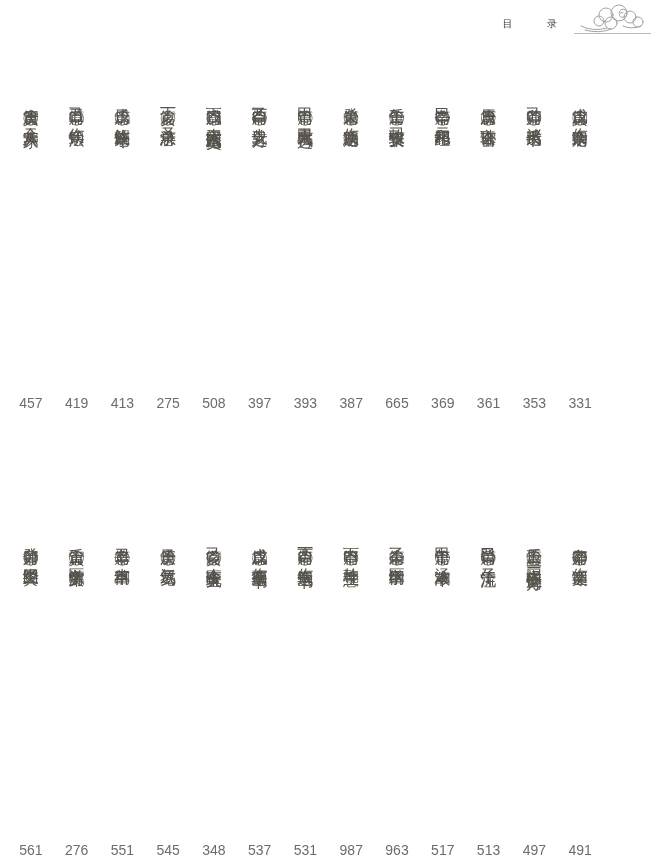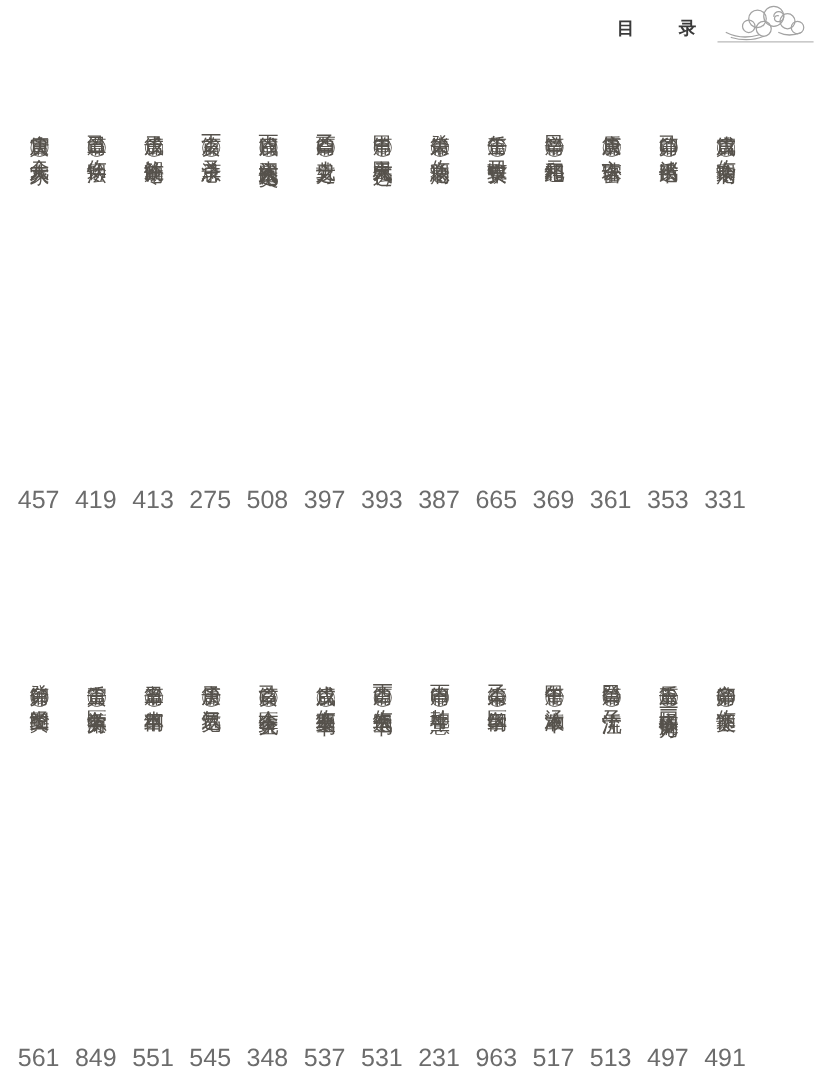--- a/index.html
+++ b/index.html
@@ -19,22 +19,22 @@
   }
   
   .header {
     position: absolute;
     top: 4px;
     right: 0;
     display: flex;
     align-items: center;
   }
   .header-title {
-    font-size: 14px;
-    font-weight: 700;
+    font-size: 10px;
+    font-weight: 400;
     color: #3a3a3a;
     letter-spacing: 16px;
     margin-right: 2px;
     white-space: nowrap;
     line-height: 1;
     padding-top: 8px;
   }
   .cloud-wrap {
     width: 76px;
     height: 32px;
@@ -69,21 +69,21 @@
     text-orientation: upright;
     font-size: 16px;
     letter-spacing: 1px;
     line-height: 1.1;
     color: #56524c;
     white-space: nowrap;
   }
   .entry-page {
     margin-top: auto;
     font-family: "Liberation Sans", sans-serif;
-    font-size: 20px;
+    font-size: 14px;
     color: #6c6c6c;
     line-height: 1;
   }
 </style>
 </head>
 <body>
 
 <div class="page">
 
   <div class="header">
@@ -192,21 +192,21 @@
       <div class="entry-page">517</div>
     </div>
 
     <div class="entry">
       <div class="entry-title">乙未篇◎医学纲目</div>
       <div class="entry-page">963</div>
     </div>
 
     <div class="entry">
       <div class="entry-title">丙申篇◎乾坤生意</div>
-      <div class="entry-page">231</div>
+      <div class="entry-page">987</div>
     </div>
 
     <div class="entry">
       <div class="entry-title">丁酉篇◎伤寒运气全书</div>
       <div class="entry-page">531</div>
     </div>
 
     <div class="entry">
       <div class="entry-title">戊戌篇◎伤寒蕴要全书</div>
       <div class="entry-page">537</div>
@@ -222,21 +222,21 @@
       <div class="entry-page">545</div>
     </div>
 
     <div class="entry">
       <div class="entry-title">辛丑篇◎本草纲目</div>
       <div class="entry-page">551</div>
     </div>
 
     <div class="entry">
       <div class="entry-title">壬寅篇◎医学穷源集</div>
-      <div class="entry-page">849</div>
+      <div class="entry-page">276</div>
     </div>
 
     <div class="entry">
       <div class="entry-title">癸卯篇◎类经图翼</div>
       <div class="entry-page">561</div>
     </div>
   </div>
 
 </div>
 

